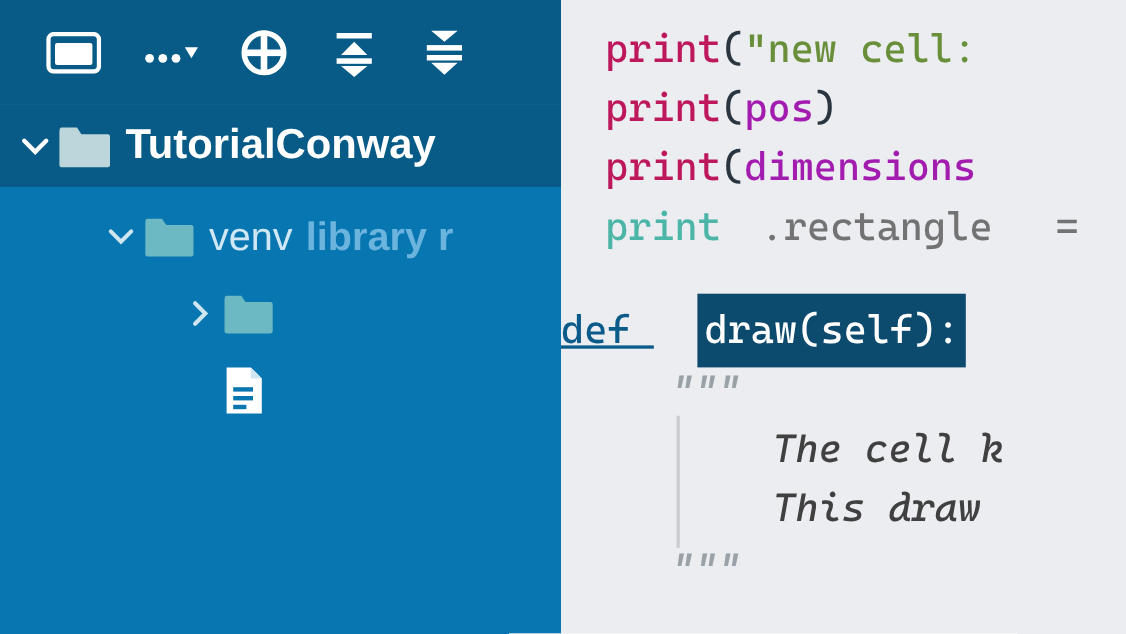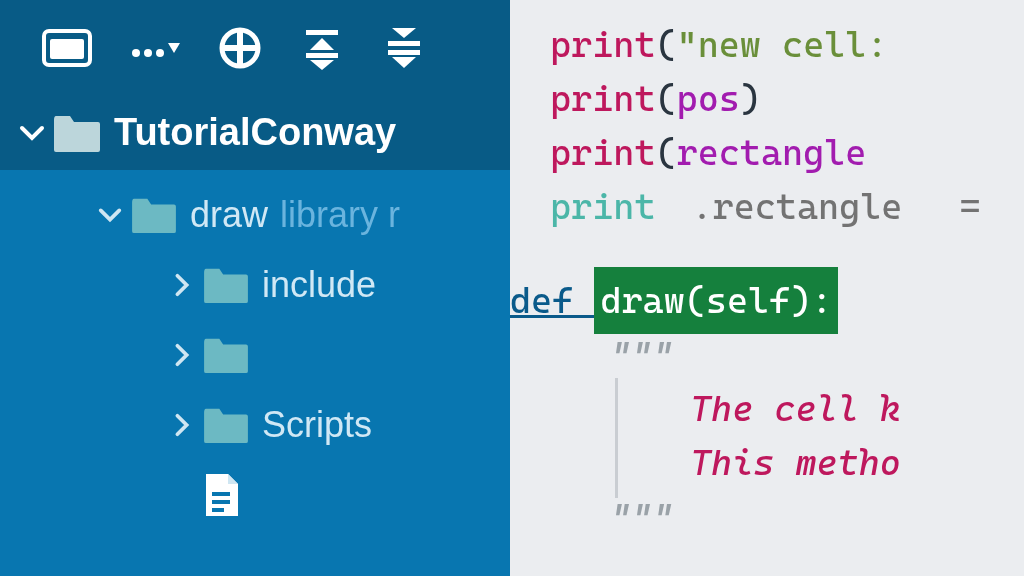--- a/index.html
+++ b/index.html
@@ -61,47 +61,48 @@
   .tree-row {
     display: flex;
     align-items: center;
     height: 70px;
     color: #d0e8f5;
     font-size: 36px;
   }
   .tree-row.depth1 { padding-left: 90px; }
   .tree-row.depth2 { padding-left: 162px; }
   .tree-label { color: #d0e8f5; }
-  .tree-hint { color: #6ab4de; margin-left: 12px; font-weight: 400;}
+  .tree-hint { color: #6ab4de; margin-left: 12px; font-weight: 700;}
   .editor {
     flex: 1;
     height: 100%;
     background: #ebedf0;
     padding: 18px 0 0 40px;
     font-family: "Cascadia Code", "Consolas", monospace;
     font-size: 36px;
     line-height: 54px;
     position: relative;
     overflow: hidden;
   }
   .code-line { white-space: pre; }
   .kw { color: #0a5a8a; font-weight: 500; text-decoration: underline; }
   .fn { color: #be185d; }
   .paren { color: #2a3540; }
   .self { color: #4bb6a8; }
   .attr { color: #737373; margin-left: 36px; }
   .ident { color: #a21caf; }
   .str { color: #6a8f3a; }
   .highlight {
-    background: #15803d;
+    background: #0c4a6e;
     color: #fff;
     padding: 13px 6px;
+    margin-left: 40px;
   }
   .docq { color: #9aa2a8; font-style: italic; }
-  .doc { color: #be185d; font-style: italic; }
+  .doc { color: #404040; font-style: italic; margin-left: 12px; }
   .def-line { margin-top: 40px; margin-left: -40px; padding-left: 0;}
   .indent1 { padding-left: 60px; }
   .indent2 { padding-left: 140px; }
   .guide {
     position: absolute;
     left: 105px;
     top: 378px;
     width: 3px;
     height: 120px;
     background: #c9cdd2;
@@ -170,84 +171,58 @@
       <span class="chevron">
         <svg width="26" height="26" viewBox="0 0 28 28">
             <polyline points="4,9 14,19 24,9" fill="none" stroke="#cfe6f2" stroke-width="4" stroke-linecap="round"></polyline>
           </svg>
       </span>
       <span class="folder-icon">
         <svg width="48" height="40" viewBox="0 0 50 42">
             <path d="M2 8 L2 38 Q2 40 4 40 L46 40 Q48 40 48 38 L48 12 Q48 10 46 10 L22 10 L18 4 L4 4 Q2 4 2 8 Z" fill="#6cb9c3"></path>
           </svg>
       </span>
-      <span class="tree-label">draw</span>
+      <span class="tree-label">venv</span>
       <span class="tree-hint">library r</span>
     </div>
+
 
     <div class="tree-row depth2">
       <span class="chevron">
         <svg width="26" height="26" viewBox="0 0 28 28">
             <polyline points="9,4 19,14 9,24" fill="none" stroke="#cfe6f2" stroke-width="4" stroke-linecap="round"></polyline>
           </svg>
       </span>
       <span class="folder-icon">
         <svg width="48" height="40" viewBox="0 0 50 42">
             <path d="M2 8 L2 38 Q2 40 4 40 L46 40 Q48 40 48 38 L48 12 Q48 10 46 10 L22 10 L18 4 L4 4 Q2 4 2 8 Z" fill="#6cb9c3"></path>
           </svg>
       </span>
-      <span class="tree-label">include</span>
     </div>
 
-    <div class="tree-row depth2">
-      <span class="chevron">
-        <svg width="26" height="26" viewBox="0 0 28 28">
-            <polyline points="9,4 19,14 9,24" fill="none" stroke="#cfe6f2" stroke-width="4" stroke-linecap="round"></polyline>
-          </svg>
-      </span>
-      <span class="folder-icon">
-        <svg width="48" height="40" viewBox="0 0 50 42">
-            <path d="M2 8 L2 38 Q2 40 4 40 L46 40 Q48 40 48 38 L48 12 Q48 10 46 10 L22 10 L18 4 L4 4 Q2 4 2 8 Z" fill="#6cb9c3"></path>
-          </svg>
-      </span>
-    </div>
-
-    <div class="tree-row depth2">
-      <span class="chevron">
-        <svg width="26" height="26" viewBox="0 0 28 28">
-            <polyline points="9,4 19,14 9,24" fill="none" stroke="#cfe6f2" stroke-width="4" stroke-linecap="round"></polyline>
-          </svg>
-      </span>
-      <span class="folder-icon">
-        <svg width="48" height="40" viewBox="0 0 50 42">
-            <path d="M2 8 L2 38 Q2 40 4 40 L46 40 Q48 40 48 38 L48 12 Q48 10 46 10 L22 10 L18 4 L4 4 Q2 4 2 8 Z" fill="#6cb9c3"></path>
-          </svg>
-      </span>
-      <span class="tree-label">Scripts</span>
-    </div>
 
     <div class="tree-row depth2">
       <span class="chevron"></span>
       <span class="folder-icon">
         <svg width="40" height="46" viewBox="0 0 40 46">
           <path d="M4 2 L26 2 L36 12 L36 44 L4 44 Z" fill="#fff"></path>
           <path d="M26 2 L26 12 L36 12 Z" fill="#cfe6f2"></path>
           <rect x="10" y="20" width="18" height="4" fill="#0876b0"></rect>
           <rect x="10" y="28" width="18" height="4" fill="#0876b0"></rect>
           <rect x="10" y="36" width="12" height="4" fill="#0876b0"></rect>
         </svg>
       </span>
     </div>
   </div>
 </div>
 
 <div class="editor">
   <div class="code-line"><span class="fn">print</span><span class="paren">(</span><span class="str">"new cell:</span></div>
   <div class="code-line"><span class="fn">print</span><span class="paren">(</span><span class="ident">pos</span><span class="paren">)</span></div>
-  <div class="code-line"><span class="fn">print</span><span class="paren">(</span><span class="ident">rectangle</span></div>
+  <div class="code-line"><span class="fn">print</span><span class="paren">(</span><span class="ident">dimensions</span></div>
   <div class="code-line"><span class="self">print</span><span class="attr">.rectangle </span><span class="attr">=</span></div>
   <div class="code-line def-line"><span class="kw">def </span><span class="highlight">draw(self):</span></div>
   <div class="code-line indent1"><span class="docq">"""</span></div>
   <div class="guide"></div>
   <div class="code-line indent2"><span class="doc">The cell k</span></div>
-  <div class="code-line indent2"><span class="doc">This metho</span></div>
+  <div class="code-line indent2"><span class="doc">This draw</span></div>
   <div class="code-line indent1"><span class="docq">"""</span></div>
 </div>
 
 </body></html>

